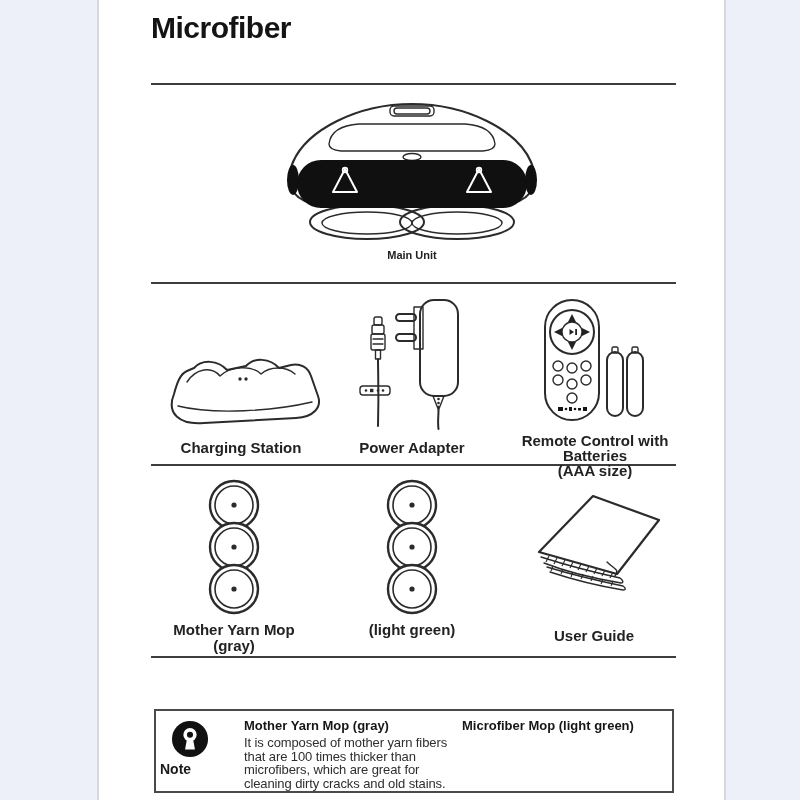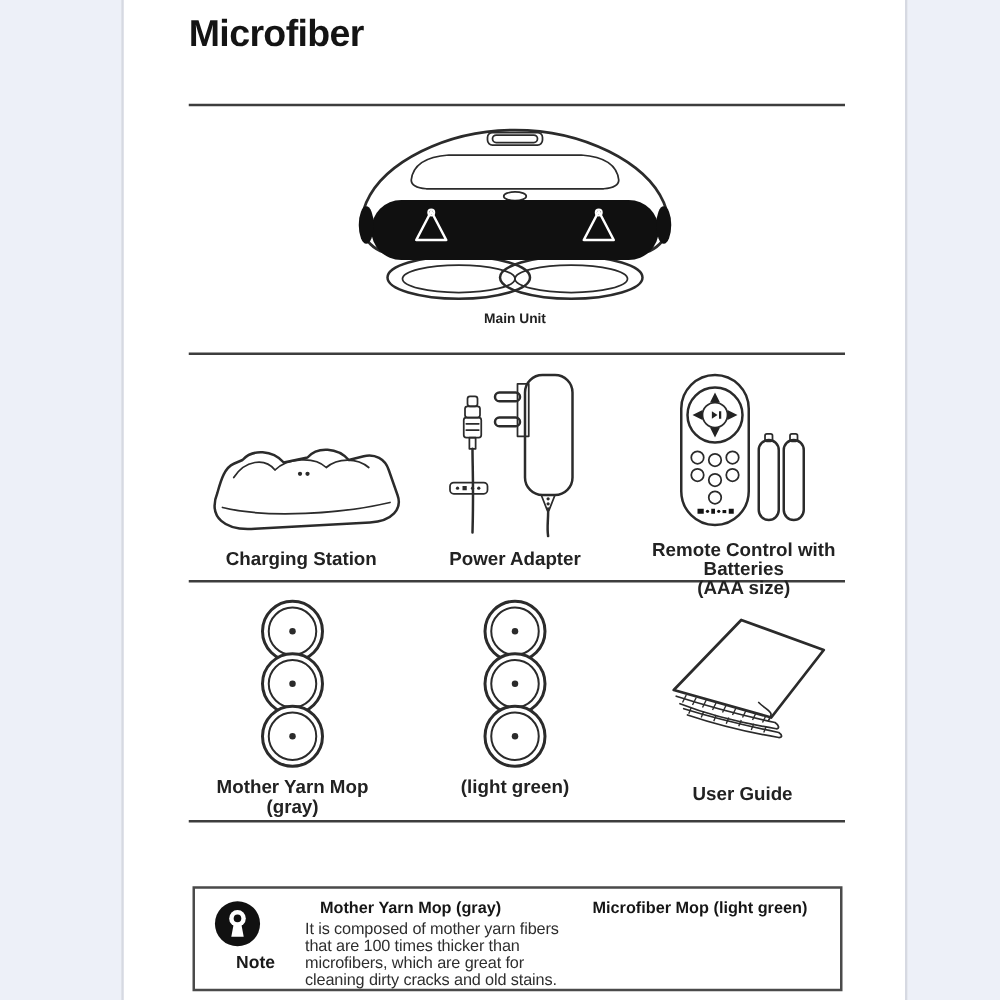--- a/index.html
+++ b/index.html
@@ -27,25 +27,25 @@
     position:absolute;text-align:center;
     font-size:15px;font-weight:700;color:#222;line-height:16px;
   }
   .caption-lg{font-size:11px;}
   .note-box{
     position:absolute;left:55px;top:709px;width:520px;height:84px;
     border:2px solid #4a4a4a;box-sizing:border-box;background:#fff;
   }
   .note-icon{position:absolute;left:15px;top:9px;}
   .note-label{
-    position:absolute;left:4px;top:50px;width:60px;text-align:right;
+    position:absolute;left:4px;top:50px;width:60px;text-align:left;
     font-size:14px;font-weight:700;color:#1a1a1a;
   }
   .note-col{position:absolute;top:7px;}
-  .note-col .hd{font-size:13px;font-weight:700;color:#161616;line-height:16px;margin-left:12px;}
+  .note-col .hd{font-size:13px;font-weight:700;color:#161616;line-height:16px;}
   .note-col .bd{
     font-size:13px;color:#2e2e2e;line-height:13.5px;letter-spacing:-0.1px;
     margin-top:2px;
   }
   .col1{left:88px;width:212px;}
   .col2{left:306px;width:208px;}
   svg{display:block;}
   .ln{fill:none;stroke:#2b2b2b;stroke-width:2;stroke-linecap:round;stroke-linejoin:round;}
   .ln-thin{fill:none;stroke:#2b2b2b;stroke-width:1.4;stroke-linecap:round;stroke-linejoin:round;}
   .blk{fill:#101010;stroke:none;}

